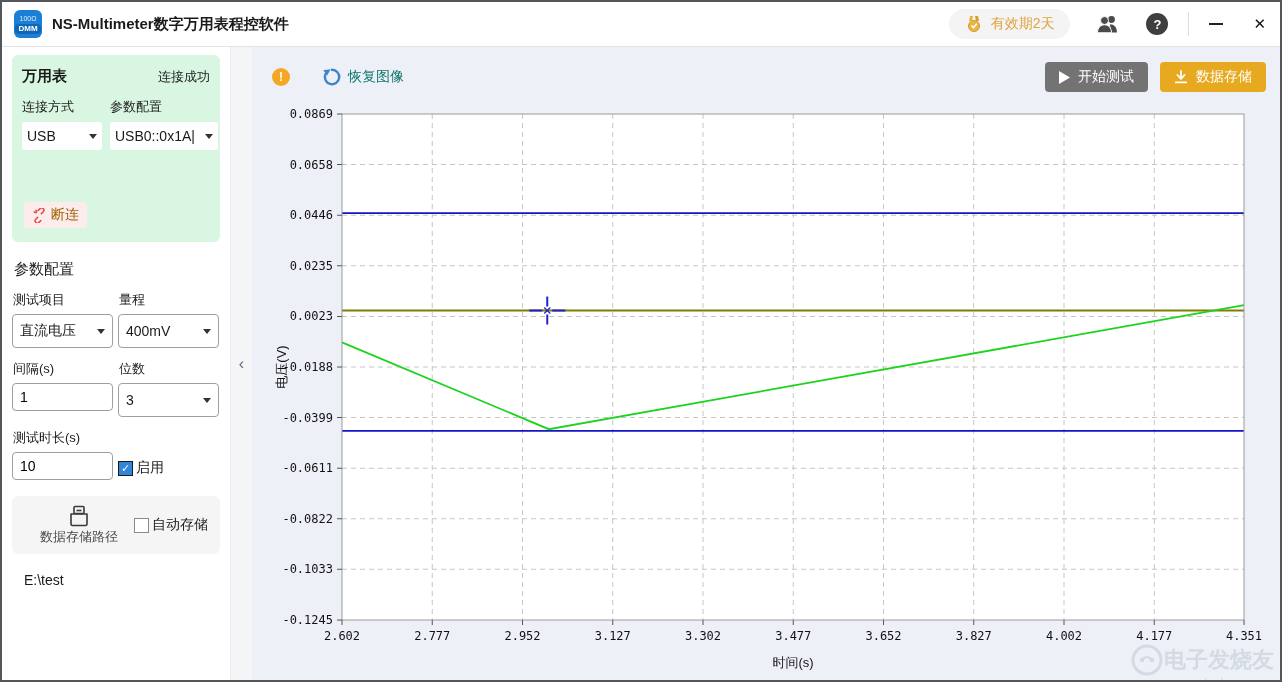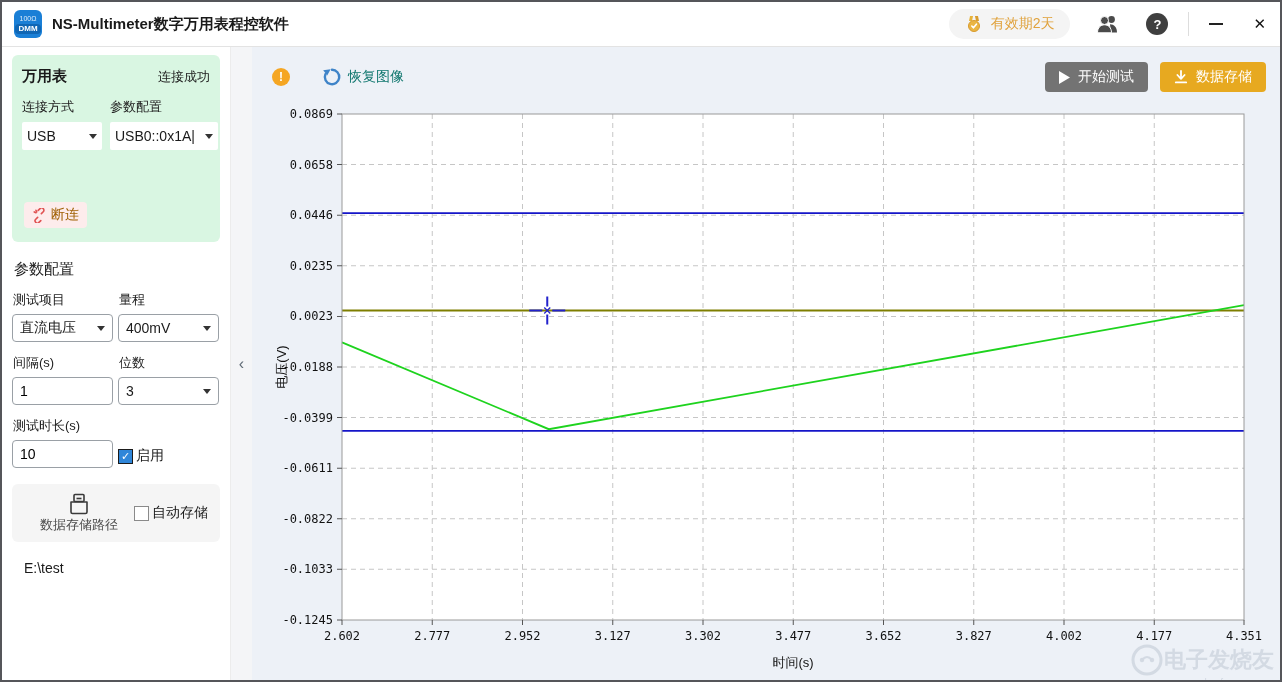--- a/index.html
+++ b/index.html
@@ -38,21 +38,21 @@
   .dp-labels { margin-top:12px; font-size:13px; color:#222; }
   .dp-select { margin-top:6px; height:28px; background:#fff; border-radius:2px; display:flex; align-items:center; padding:0 5px; font-size:14px; cursor:pointer; overflow:hidden; }
   .dp-select .txt { flex:1; white-space:nowrap; overflow:hidden; }
   .caret { width:0; height:0; border-left:4px solid transparent; border-right:4px solid transparent; border-top:5px solid #333; flex:none; margin-left:3px; }
   .disconnect-btn { position:absolute; left:12px; bottom:14px; height:26px; background:#fdecec; border-radius:4px; display:flex; align-items:center; padding:0 8px; gap:4px; color:#a16207; font-size:14px; cursor:pointer; }
 
   
   .section-title { margin:18px 0 0 12px; font-size:15px; font-weight:normal; }
   .form-grid { margin:0 10px 0; display:grid; grid-template-columns:101px 101px; column-gap:5px; }
   .f-label { font-size:13px; color:#222; margin:12px 0 5px 1px; }
-  .f-control { height:28px; border:1px solid #9aa0a6; border-radius:4px; background:#fff; font-size:14px; display:flex; align-items:center; padding:4px 7px; }
+  .f-control { height:28px; border:1px solid #9aa0a6; border-radius:4px; background:#fff; font-size:14px; display:flex; align-items:center; padding:16px 7px; }
   .f-control.sel { cursor:pointer; justify-content:space-between; }
   .f-input { width:100%; height:28px; border:1px solid #9aa0a6; border-radius:4px; font-size:14px; padding:0 7px; font-family:inherit; outline:none; }
   .enable-cell { display:flex; align-items:center; gap:3px; margin-top:4px; }
   .checkbox { width:15px; height:15px; flex:none; display:flex; align-items:center; justify-content:center; cursor:pointer; }
   .checkbox.checked { background:#2f86d9; border:1px solid #1b1b1b; color:#fff; font-size:11px; font-weight:bold; }
   .checkbox.unchecked { background:#fff; border:1px solid #8a8a8a; }
   .cb-label { font-size:14px; }
 
   
   .storage-panel { margin:16px 10px 0; height:58px; background:#f5f5f5; border-radius:6px; display:flex; align-items:center; padding:0 10px; }

